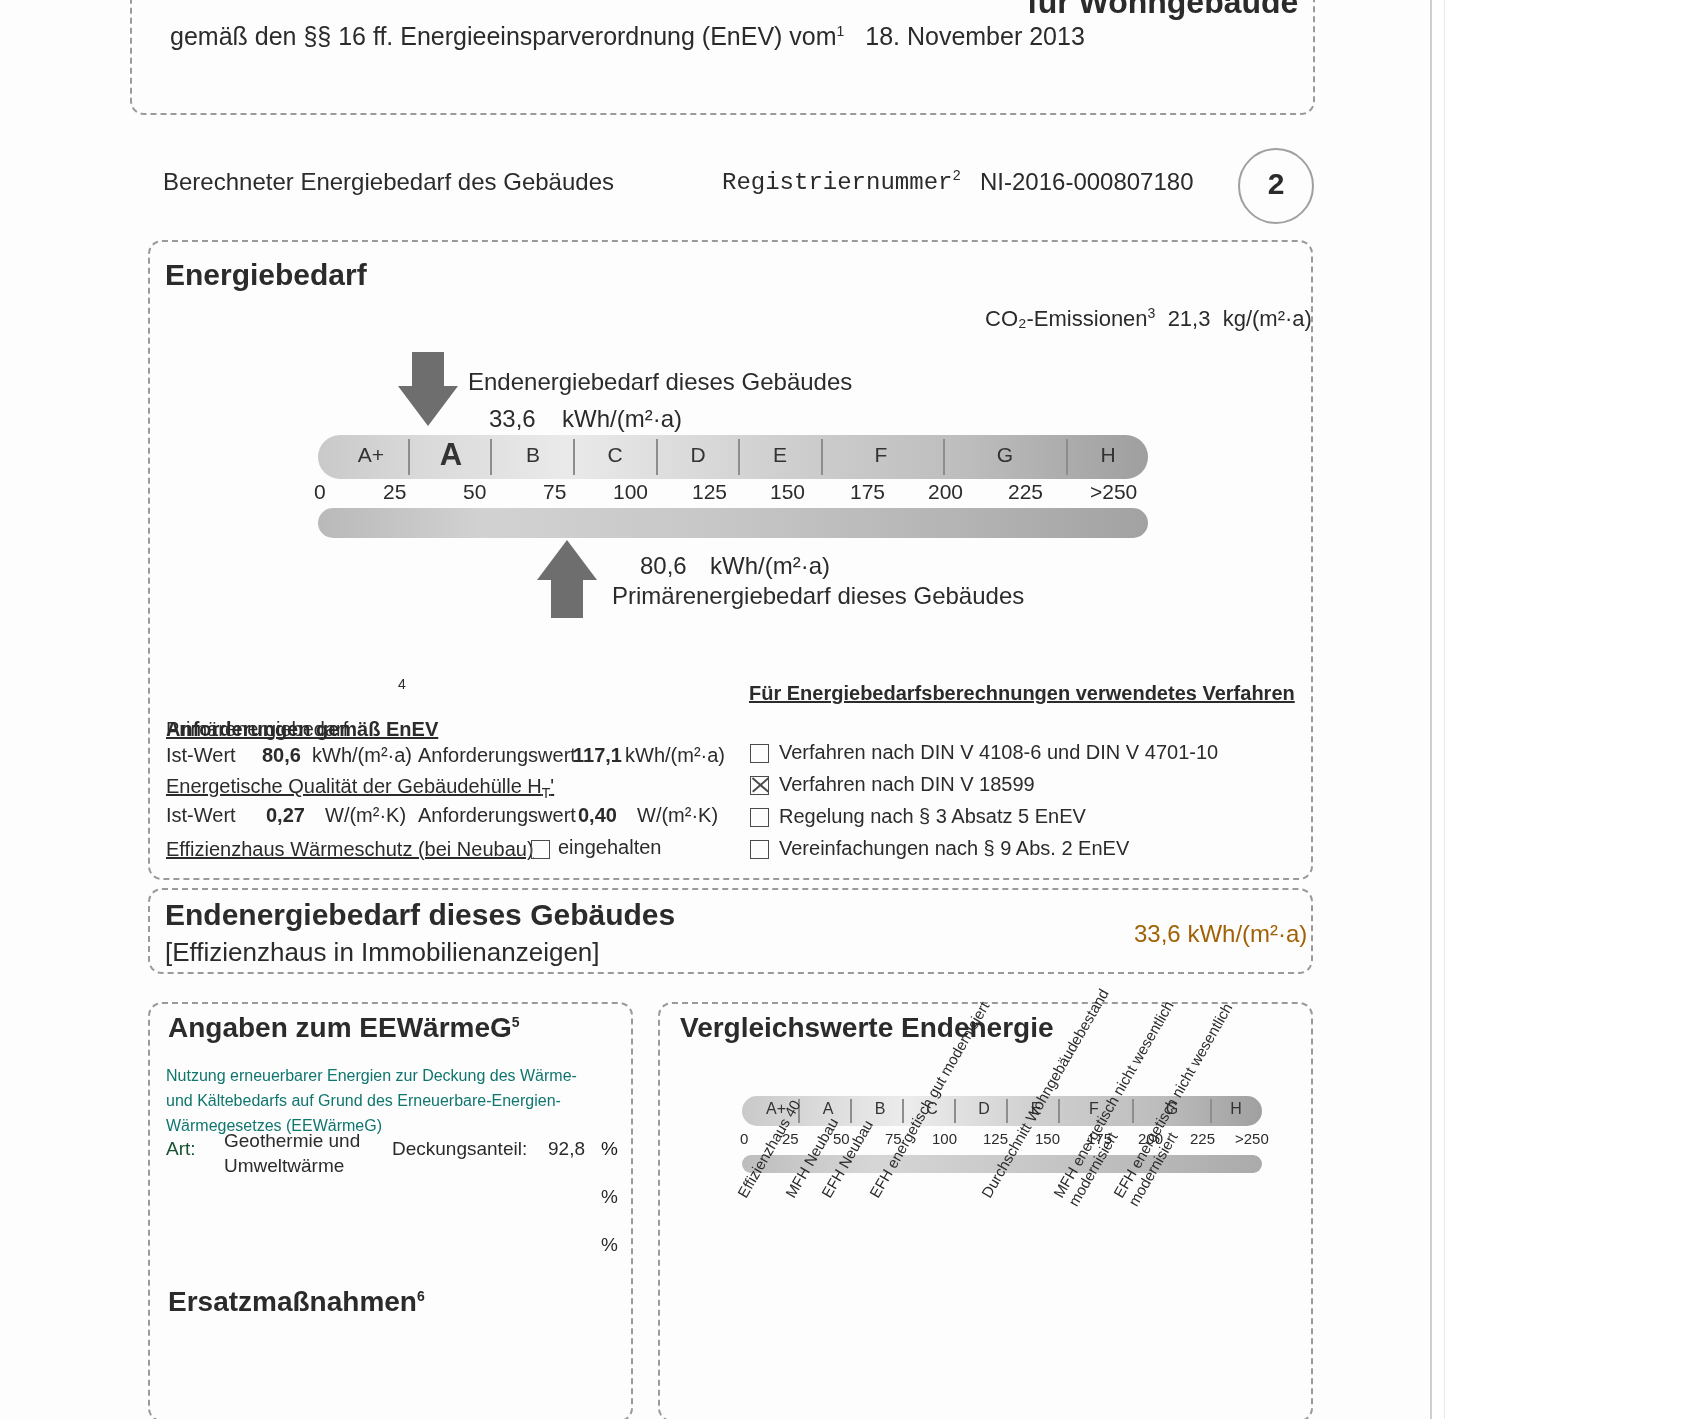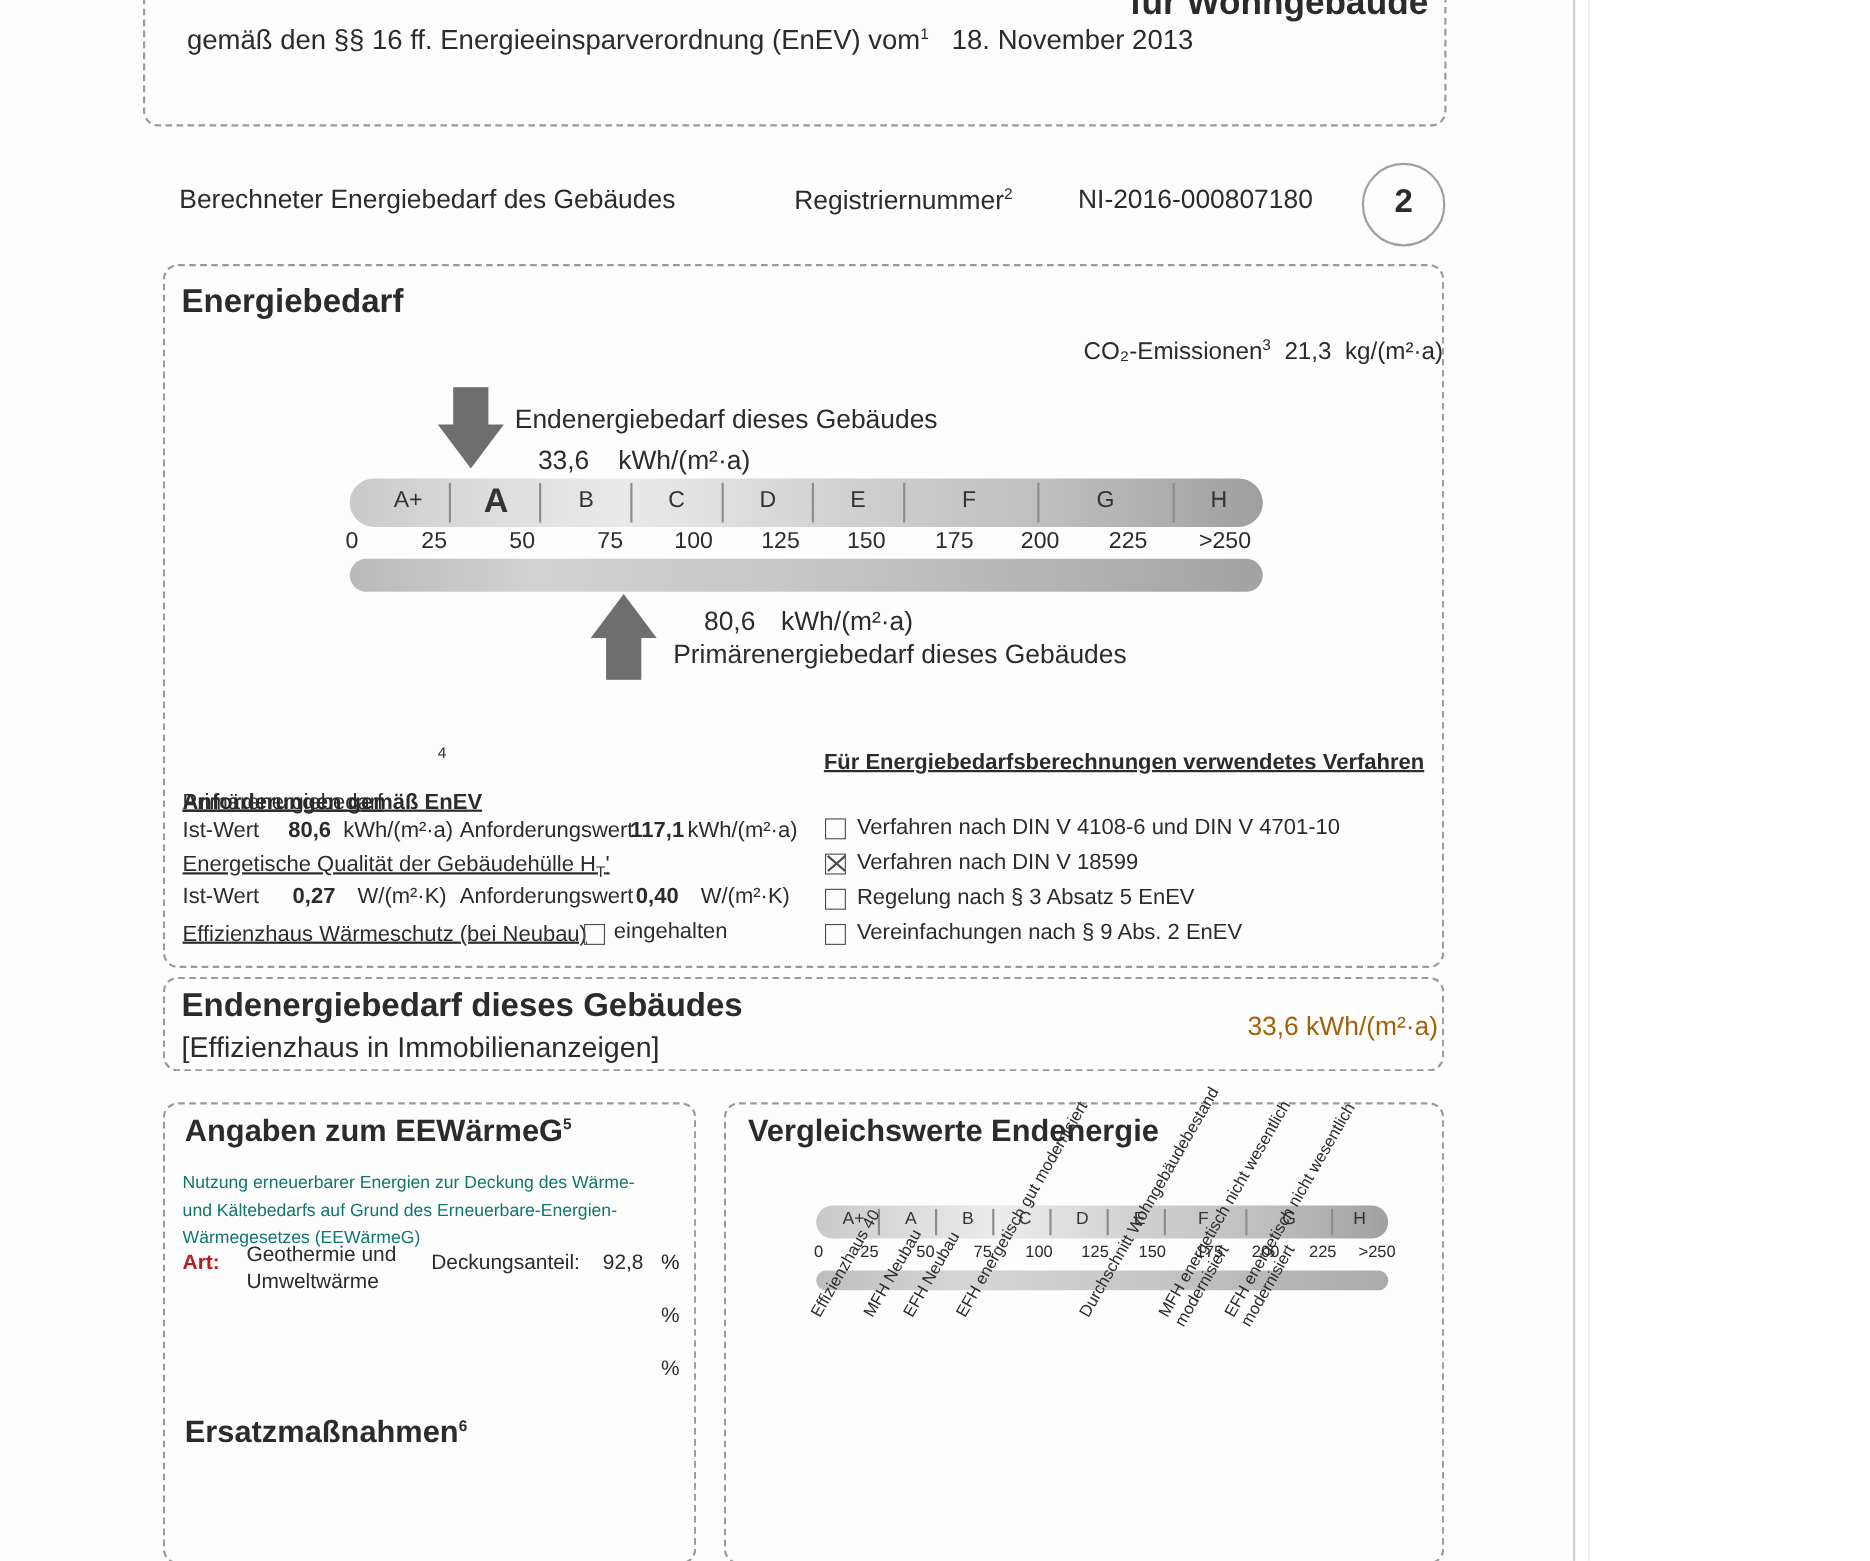--- a/index.html
+++ b/index.html
@@ -13,21 +13,21 @@
 
   
   #hdr{left:130px;top:-40px;width:1185px;height:155px;}
   .title{position:absolute;left:40px;top:-30px;font-size:72px;font-weight:bold;letter-spacing:1px;color:#2b2b2b;font-family:"Liberation Sans",sans-serif;}
   .title-sub{position:absolute;left:895px;top:22px;font-size:32px;font-weight:bold;color:#2b2b2b;}
   .title-line2{position:absolute;left:38px;top:60px;font-size:25px;color:#2b2b2b;}
   .sup{font-size:14px;vertical-align:super;}
 
   
   .reg-left{position:absolute;left:163px;top:168px;font-size:24px;color:#2b2b2b;}
-  .reg-mid{position:absolute;left:722px;top:168px;font-size:24px;color:#2b2b2b;}
+  .reg-mid{position:absolute;left:722px;top:168px;font-size:24px;color:#2b2b2b;font-family:Liberation Mono, monospace;}
   .reg-num{position:absolute;left:980px;top:168px;font-size:24px;color:#2b2b2b;}
   .pagecircle{position:absolute;left:1238px;top:148px;width:72px;height:72px;border:2px solid #a0a0a0;border-radius:50%;}
   .pagecircle span{position:absolute;left:0;top:17px;width:72px;text-align:center;font-size:30px;font-weight:bold;color:#2b2b2b;}
 
   
   #ebox{left:148px;top:240px;width:1165px;height:640px;}
   .sec-title{position:absolute;font-size:30px;font-weight:bold;color:#2b2b2b;}
   .co2{position:absolute;left:985px;top:305px;font-size:22px;color:#2b2b2b;}
 
   
@@ -69,21 +69,21 @@
   
   #eeb{left:148px;top:888px;width:1165px;height:86px;}
   .eeb-t1{position:absolute;left:165px;top:898px;font-size:30px;font-weight:bold;color:#2b2b2b;}
   .eeb-t2{position:absolute;left:165px;top:937px;font-size:26px;color:#2b2b2b;}
   .eeb-val{position:absolute;left:1134px;top:920px;font-size:24px;color:#a16207;}
 
   
   #eew{left:148px;top:1002px;width:485px;height:420px;}
   .eew-title{position:absolute;left:168px;top:1012px;font-size:28px;font-weight:bold;color:#2b2b2b;}
   .eew-p{position:absolute;left:166px;top:1063px;width:430px;font-size:16px;line-height:25px;color:#0f766e;}
-  .eew-art{position:absolute;left:166px;top:1138px;font-size:19px;color:#b91c1c;font-weight:bold;}
+  .eew-art{position:absolute;left:166px;top:1138px;font-size:19px;color:#14532d;}
   .eew-artval{position:absolute;left:224px;top:1128px;width:180px;font-size:19px;line-height:25px;color:#2b2b2b;}
   .eew-deck{position:absolute;left:392px;top:1138px;font-size:19px;color:#2b2b2b;}
   .eew-pct{position:absolute;left:548px;top:1138px;font-size:19px;color:#2b2b2b;}
   .eew-pct2{position:absolute;left:601px;top:1186px;font-size:19px;color:#2b2b2b;}
   .eew-pct3{position:absolute;left:601px;top:1234px;font-size:19px;color:#2b2b2b;}
   .eew-ersatz{position:absolute;left:168px;top:1286px;font-size:28px;font-weight:bold;color:#2b2b2b;}
 
   
   #vgl{left:658px;top:1002px;width:655px;height:420px;}
   .vgl-title{position:absolute;left:680px;top:1012px;font-size:28px;font-weight:bold;color:#2b2b2b;}

